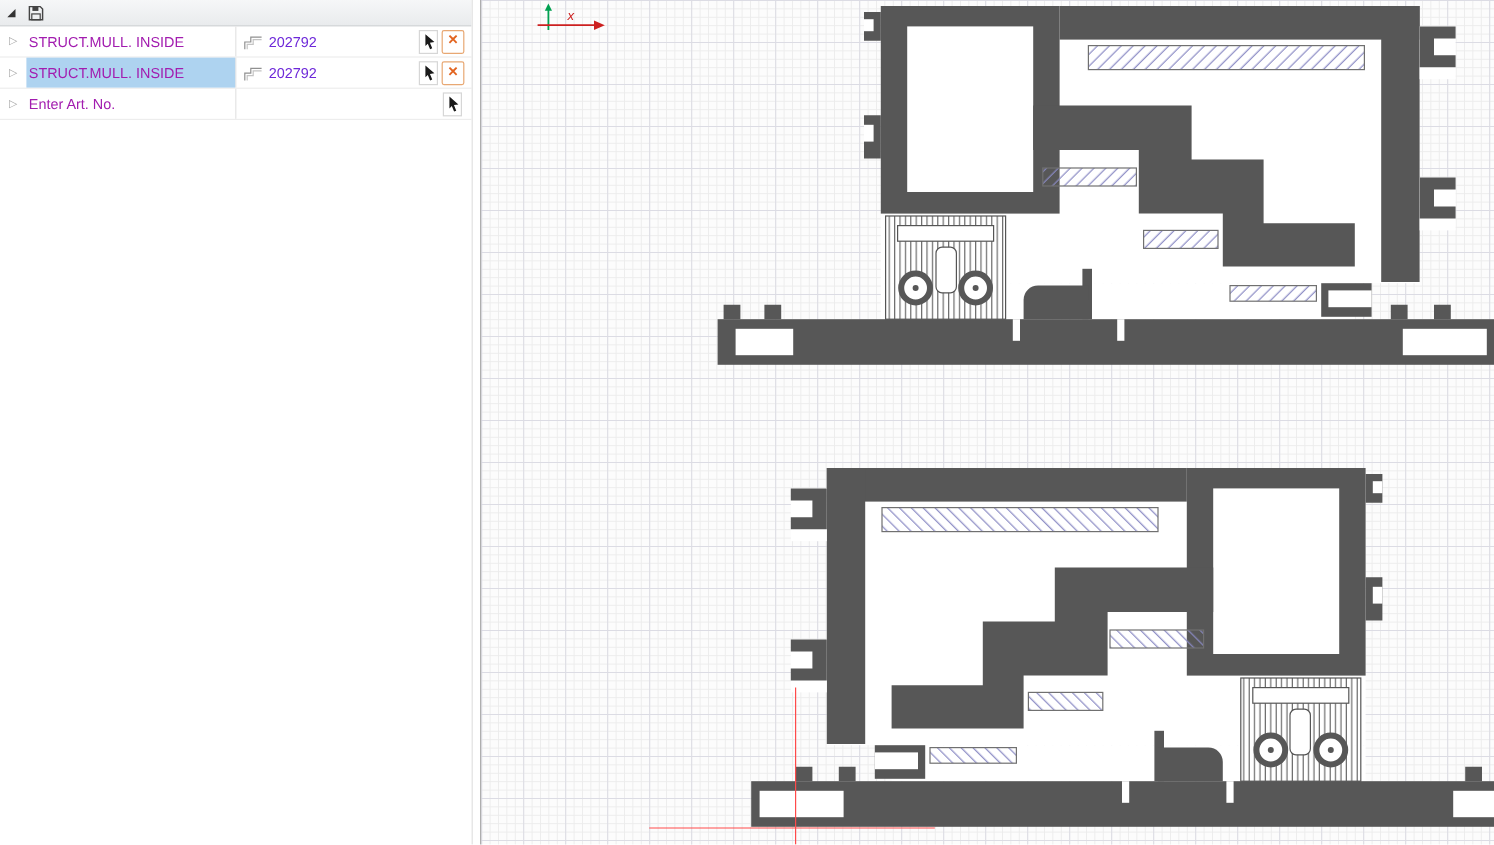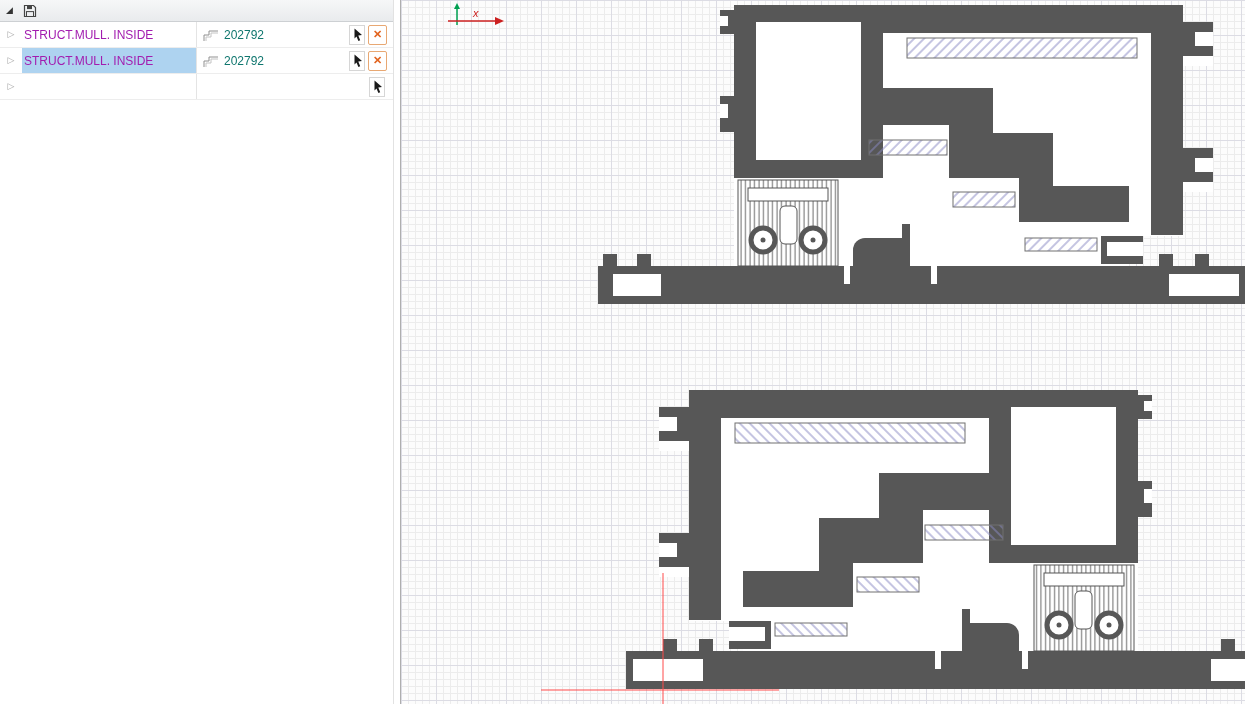--- a/index.html
+++ b/index.html
@@ -12,21 +12,21 @@
   .collapse { width:16px; font-size:9px; color:#333; line-height:1; }
   .title { flex:1; font-size:12px; font-weight:bold; color:#101010; }
   .save-btn { background:none; border:none; padding:0; margin-right:8px; width:16px; height:16px; cursor:pointer; display:flex; align-items:center; justify-content:center; }
 
   .row { height:26px; display:flex; align-items:center; border-bottom:1px solid #ededed; box-sizing:border-box; }
   .label-cell { width:197px; flex:0 0 197px; height:100%; display:flex; align-items:center; border-right:1px solid #e4e4e4; box-sizing:border-box; }
   .expander { width:22px; text-align:center; color:#a6a6a6; font-size:9px; line-height:1; cursor:default; }
   .label-text { flex:1; height:100%; display:flex; align-items:center; font-size:12px; color:#a21caf; padding-left:2px; }
   .label-text.selected { background:var(--selection,#aed3f0); }
   .value-cell { width:150px; flex:0 0 150px; height:100%; display:flex; align-items:center; gap:5px; padding-left:6px; box-sizing:border-box; }
-  .value-text { font-size:12px; color:#0f766e; }
+  .value-text { font-size:12px; color:#6d28d9; }
   .pick-btn { width:16px; height:20px; border:1px solid #d6d6d6; background:#fff; display:flex; align-items:center; justify-content:center; padding:0; margin-left:2px; cursor:pointer; }
   .del-btn { width:19px; height:20px; border:1px solid #e8a873; border-radius:2px; background:#fff; color:var(--delete-x,#e2641f);
              font-size:11px; font-weight:bold; line-height:1; display:flex; align-items:center; justify-content:center; padding:0; margin-left:3px; cursor:pointer; }
   .row3 .spacer { flex:1; }
   .row3 .pick-btn { margin-right:8px; }
 
   
   .splitter { width:7px; flex:0 0 7px; background:#fff; border-left:1px solid #e2e2e2; box-sizing:border-box; cursor:col-resize; }
 
   
@@ -97,20 +97,21 @@
         </svg>
       </button>
       <button class="del-btn">
           <span>✕</span>
         </button>
     </div>
 
     <div class="row row3">
       <div class="label-cell">
         <span class="expander">▷</span>
+        <span class="label-text">Enter Art. No.</span>
       </div>
       <div class="spacer"></div>
       <button class="pick-btn">
         <svg width="11" height="14" viewBox="0 0 11 14">
           <path d="M2.5,0.5 L10,7 L6.3,7.6 L8.2,12.2 L6.4,13 L4.5,8.4 L2.5,10.4 Z" fill="#1a1a1a"></path>
         </svg>
       </button>
     </div>
   </aside>
 

